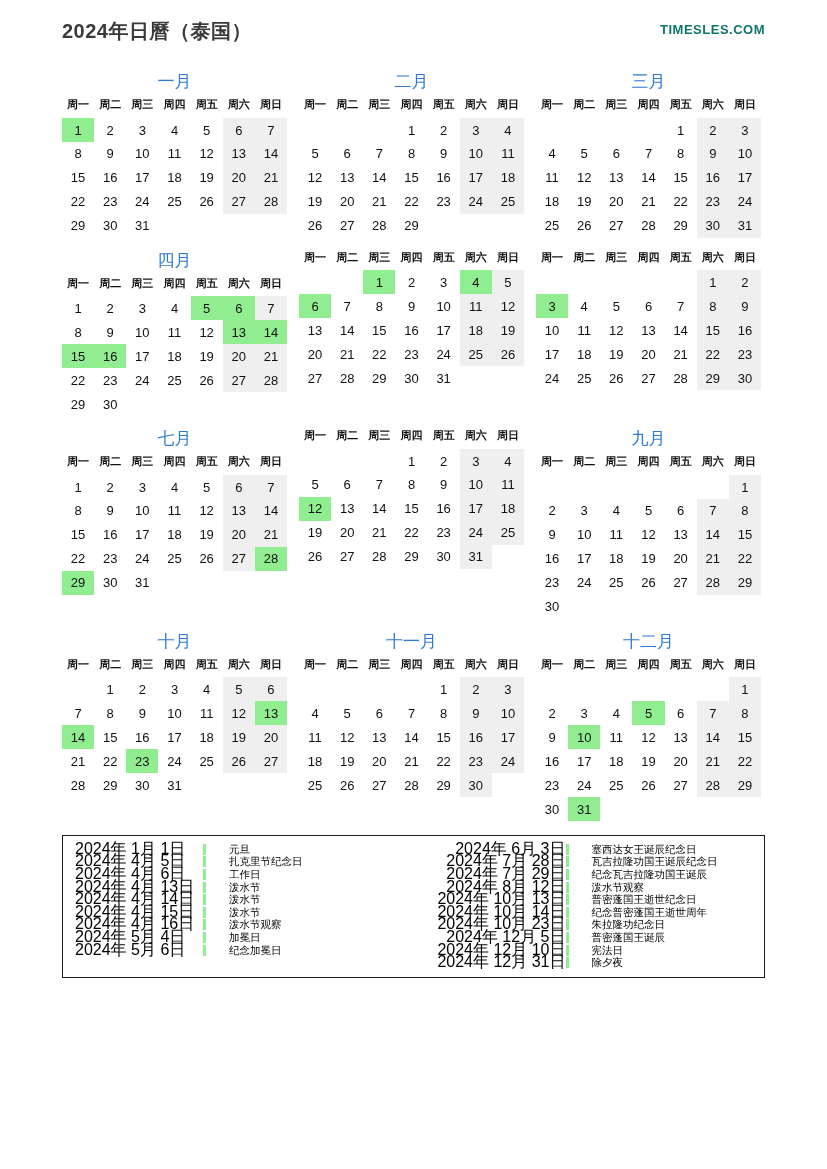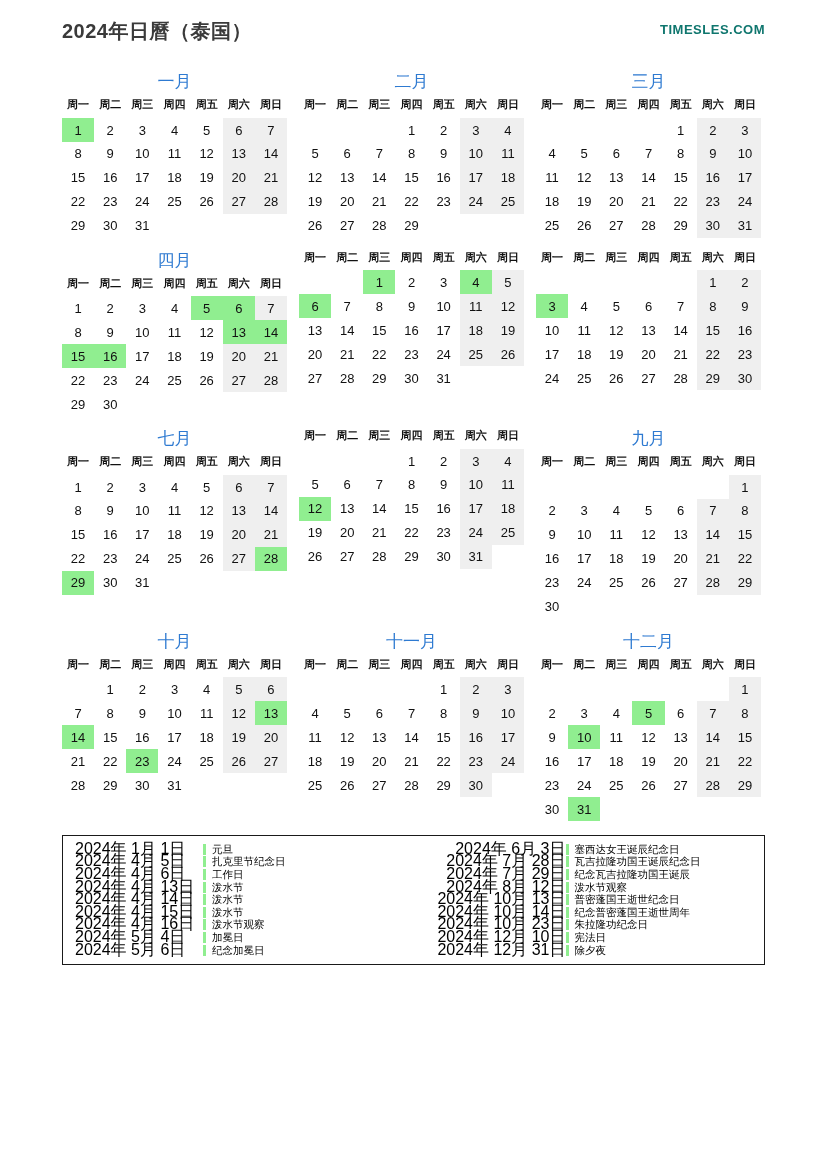--- a/index.html
+++ b/index.html
@@ -67,21 +67,21 @@
     flex: 0 0 128px;
     font-size: 16px;
     color: #000;
     white-space: nowrap;
   }
   .legend-col.second .legend-date { flex: 0 0 152px; text-align: right; }
   .legend-name {
     font-size: 10.5px;
     color: #000;
     border-left: 3px solid #90ee90;
-    padding-left: 6px;
+    padding-left: 23px;
     line-height: 11px;
     white-space: nowrap;
   }
 </style>
 </head>
 <body>
 
 <div class="page">
   <div class="header">
     <div class="page-title">2024年日曆（泰国）</div>
@@ -924,20 +924,24 @@
         </div>
         <div class="legend-row">
           <span class="legend-date">2024年 10月 14日</span>
           <span class="legend-name">纪念普密蓬国王逝世周年</span>
         </div>
         <div class="legend-row">
           <span class="legend-date">2024年 10月 23日</span>
           <span class="legend-name">朱拉隆功纪念日</span>
         </div>
         <div class="legend-row">
+          <span class="legend-date">2024年 12月 5日</span>
+          <span class="legend-name">普密蓬国王诞辰</span>
+        </div>
+        <div class="legend-row">
           <span class="legend-date">2024年 12月 10日</span>
           <span class="legend-name">宪法日</span>
         </div>
         <div class="legend-row">
           <span class="legend-date">2024年 12月 31日</span>
           <span class="legend-name">除夕夜</span>
         </div>
       </div>
     </div>
 </div>

